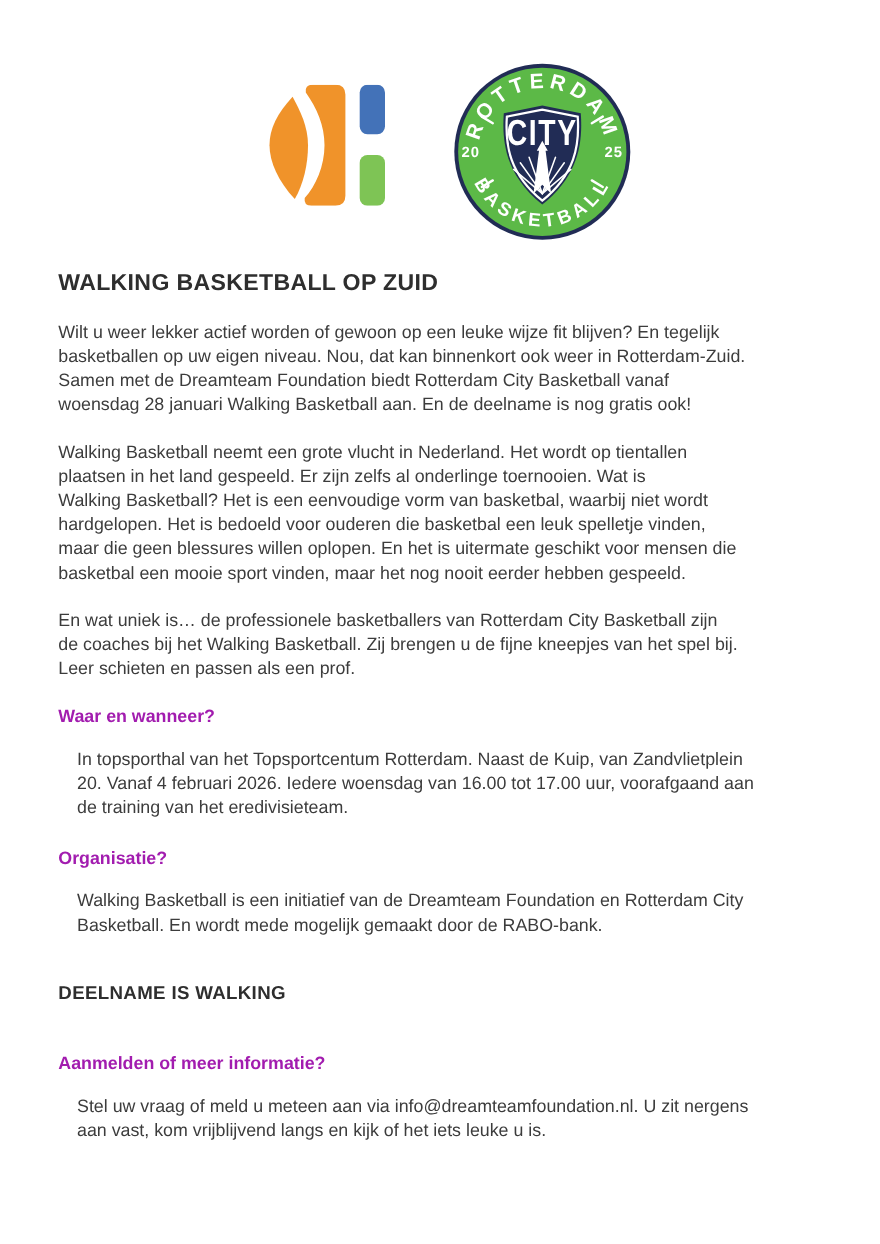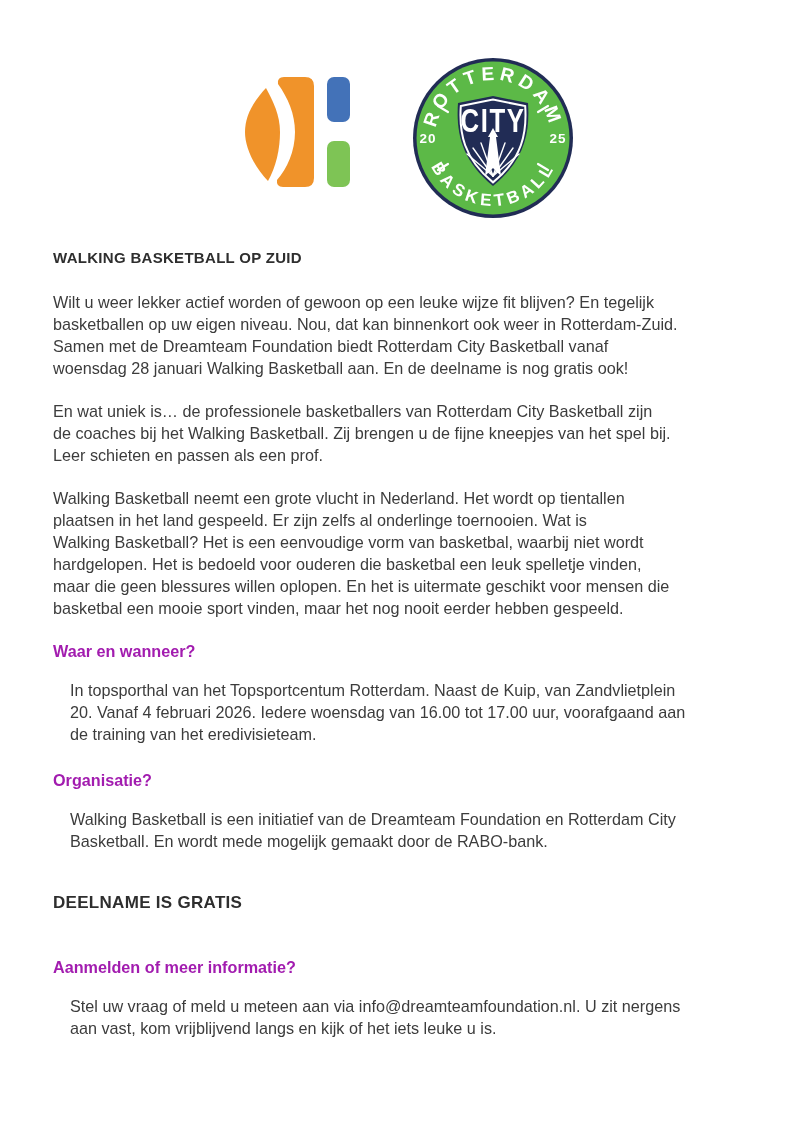--- a/index.html
+++ b/index.html
@@ -28,21 +28,21 @@
   .year-text { fill: #ffffff; font-weight: bold; font-size: 13.5px; letter-spacing: 1px; }
   .city-text { fill: #ffffff; font-weight: bold; font-size: 33px; letter-spacing: 2px; }
 
   
   .content {
     margin: 25px 40px 0 53px;
     font-size: 16.2px;
     line-height: 22px;
   }
   .content h1 {
-    font-size: 15px;
+    font-size: 21px;
     line-height: 22px;
     color: #2e2e2e;
     letter-spacing: 0.3px;
     margin: 0 0 22px 0;
   }
   .content p.body {
     white-space: pre-line;
     margin: 0 0 21px 0;
   }
   .content h2 {
@@ -127,45 +127,45 @@
 
   <main class="content">
 
     <h1>WALKING BASKETBALL OP ZUID</h1>
 
     <p class="body">Wilt u weer lekker actief worden of gewoon op een leuke wijze fit blijven? En tegelijk
 basketballen op uw eigen niveau. Nou, dat kan binnenkort ook weer in Rotterdam-Zuid.
 Samen met de Dreamteam Foundation biedt Rotterdam City Basketball vanaf
 woensdag 28 januari Walking Basketball aan. En de deelname is nog gratis ook!</p>
 
-    <p class="body">En wat uniek is… de professionele basketballers  van Rotterdam City Basketball zijn
-de coaches bij het Walking Basketball. Zij brengen u de fijne kneepjes van het spel bij.
-Leer schieten en passen als een prof.</p>
-
     <p class="body">Walking Basketball neemt een grote vlucht in Nederland. Het wordt op tientallen
 plaatsen in het land gespeeld. Er zijn zelfs al onderlinge toernooien. Wat is
 Walking Basketball? Het is een eenvoudige vorm van basketbal, waarbij niet wordt
 hardgelopen. Het is bedoeld voor ouderen die basketbal een leuk spelletje vinden,
 maar die geen blessures willen oplopen. En het is uitermate geschikt voor mensen die
 basketbal een mooie sport vinden, maar het nog nooit eerder hebben gespeeld.</p>
+
+    <p class="body">En wat uniek is… de professionele basketballers  van Rotterdam City Basketball zijn
+de coaches bij het Walking Basketball. Zij brengen u de fijne kneepjes van het spel bij.
+Leer schieten en passen als een prof.</p>
 
     <section>
       <h2>Waar en wanneer?</h2>
       <p class="body">In topsporthal van het Topsportcentum Rotterdam. Naast de Kuip, van Zandvlietplein
 20. Vanaf 4 februari 2026. Iedere woensdag van 16.00 tot 17.00 uur, voorafgaand aan
 de training van het eredivisieteam.</p>
     </section>
 
     <section class="gap-large">
       <h2>Organisatie?</h2>
       <p class="body">Walking Basketball is een initiatief van de Dreamteam Foundation en Rotterdam City
 Basketball. En wordt mede mogelijk gemaakt door de RABO-bank.</p>
     </section>
 
-    <h3 class="highlight">DEELNAME IS GRATIS</h3>
+    <h3 class="highlight">DEELNAME IS WALKING</h3>
 
     <section>
       <h2>Aanmelden of meer informatie?</h2>
       <p class="body">Stel uw vraag of meld u meteen aan via info@dreamteamfoundation.nl. U zit nergens
 aan vast, kom  vrijblijvend langs en kijk of het iets leuke u is.</p>
     </section>
 
   </main>
 </div>
 

